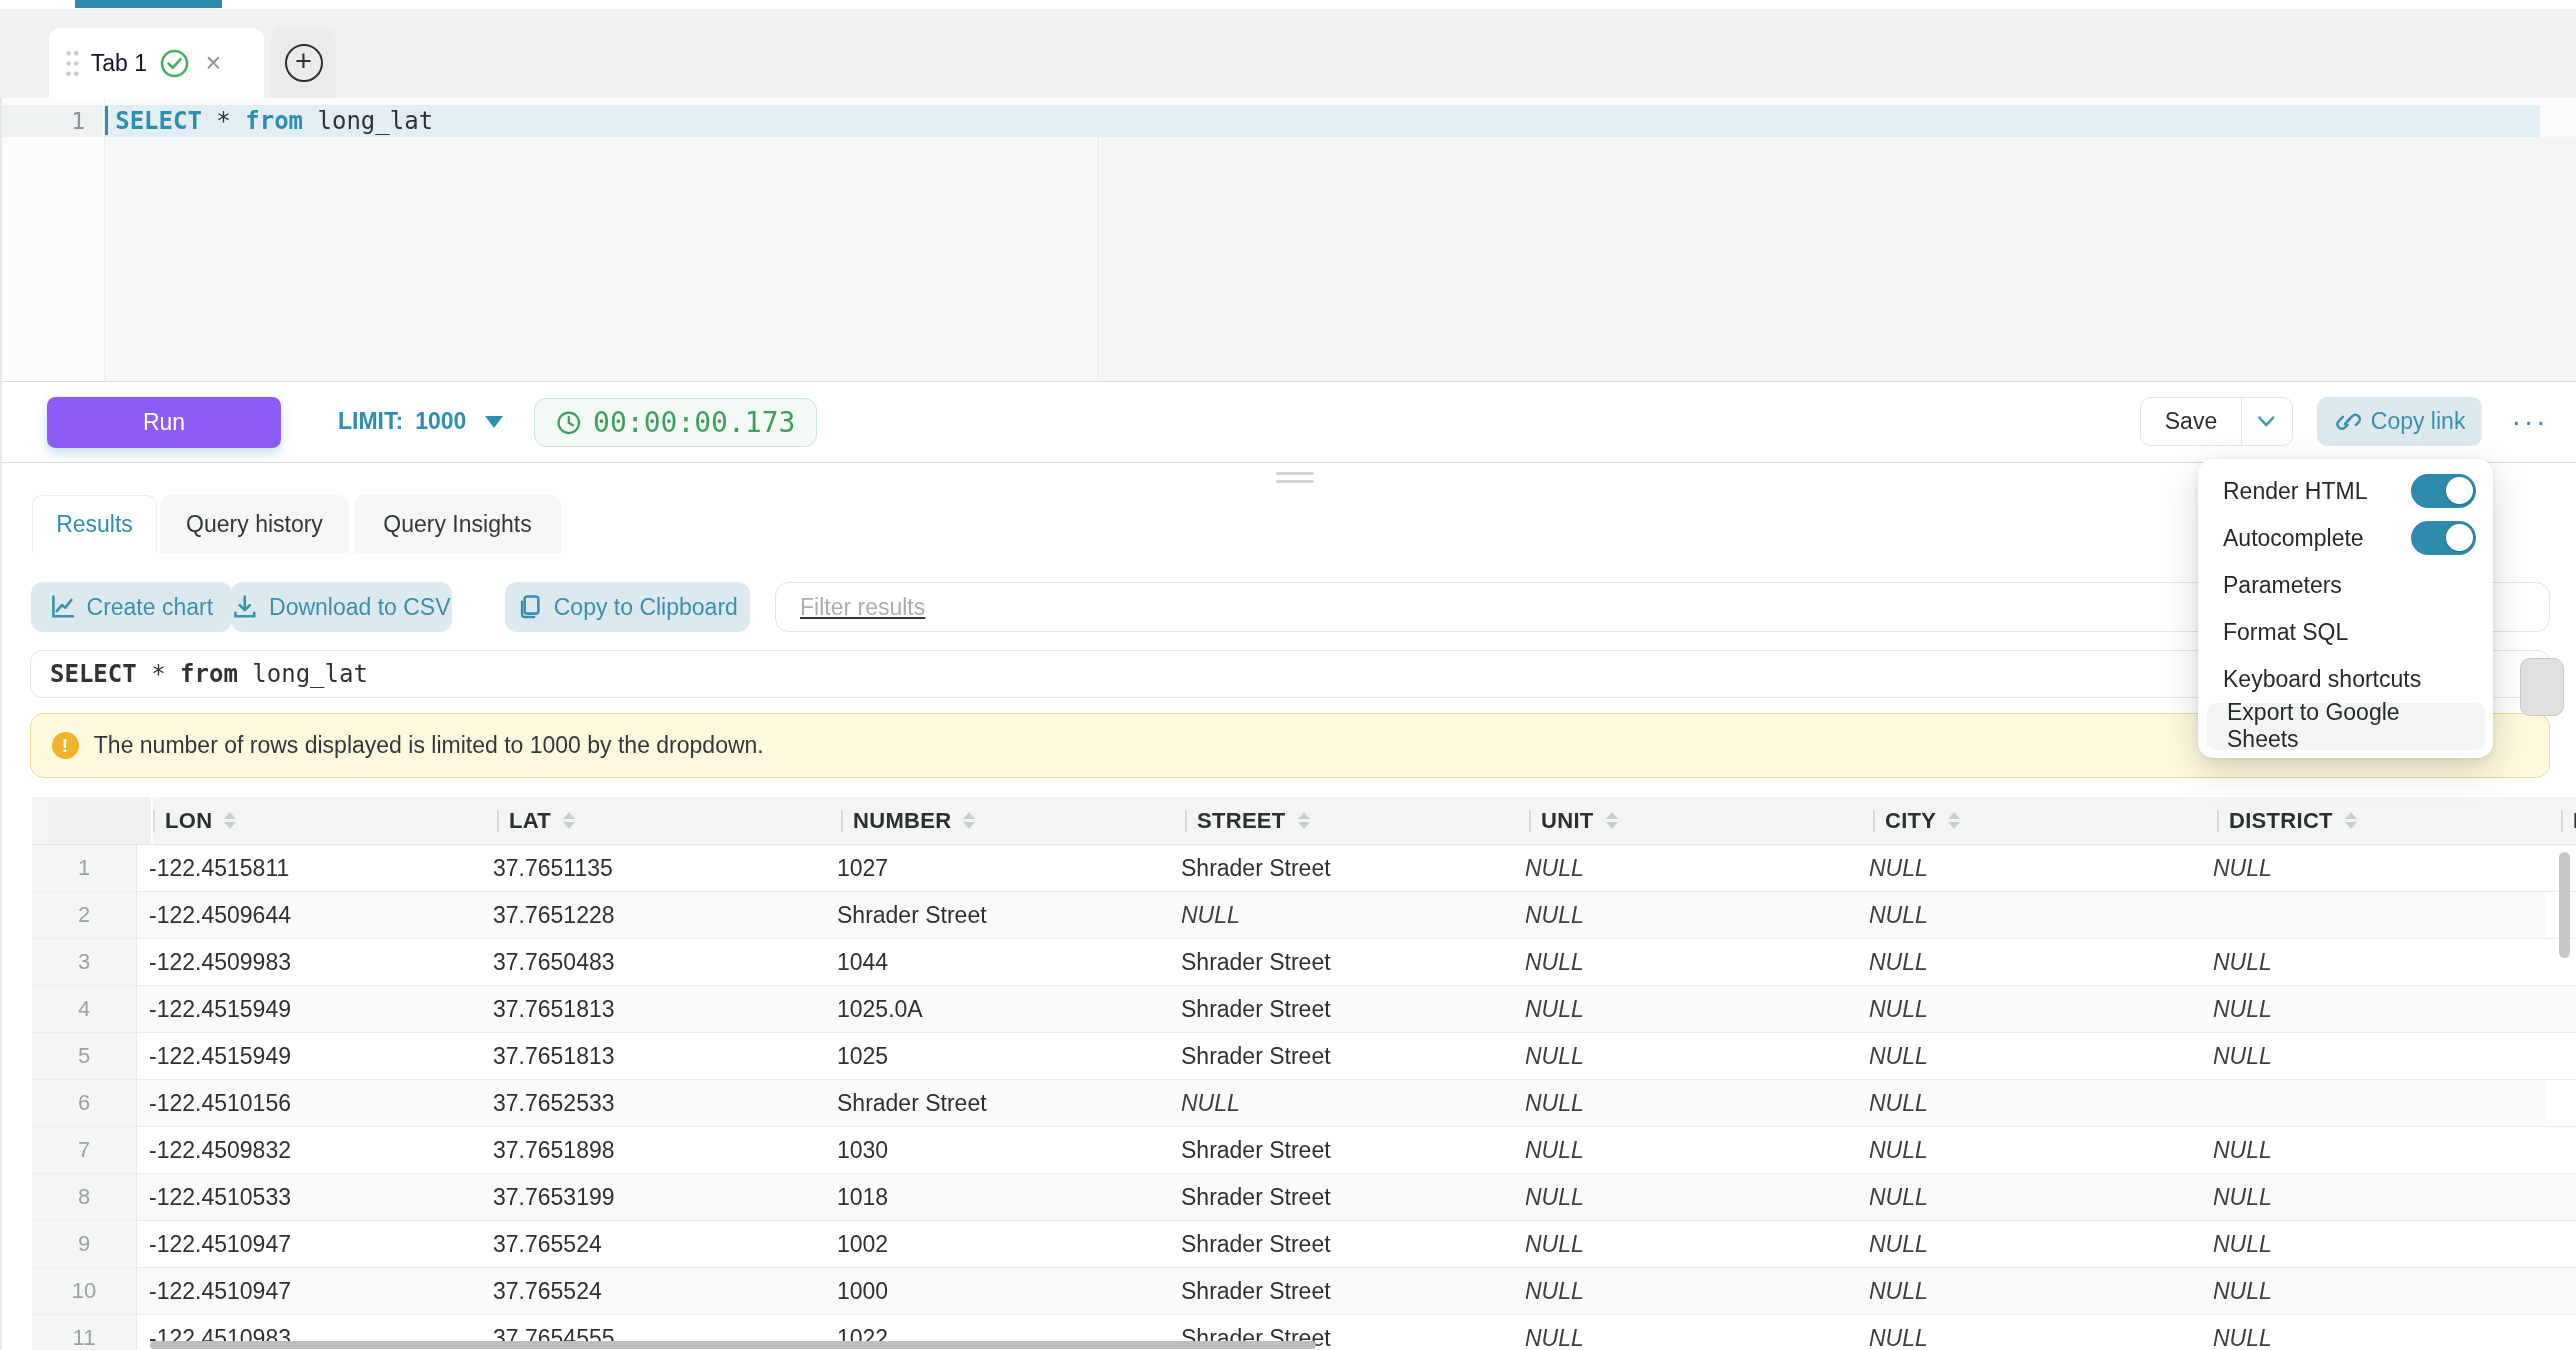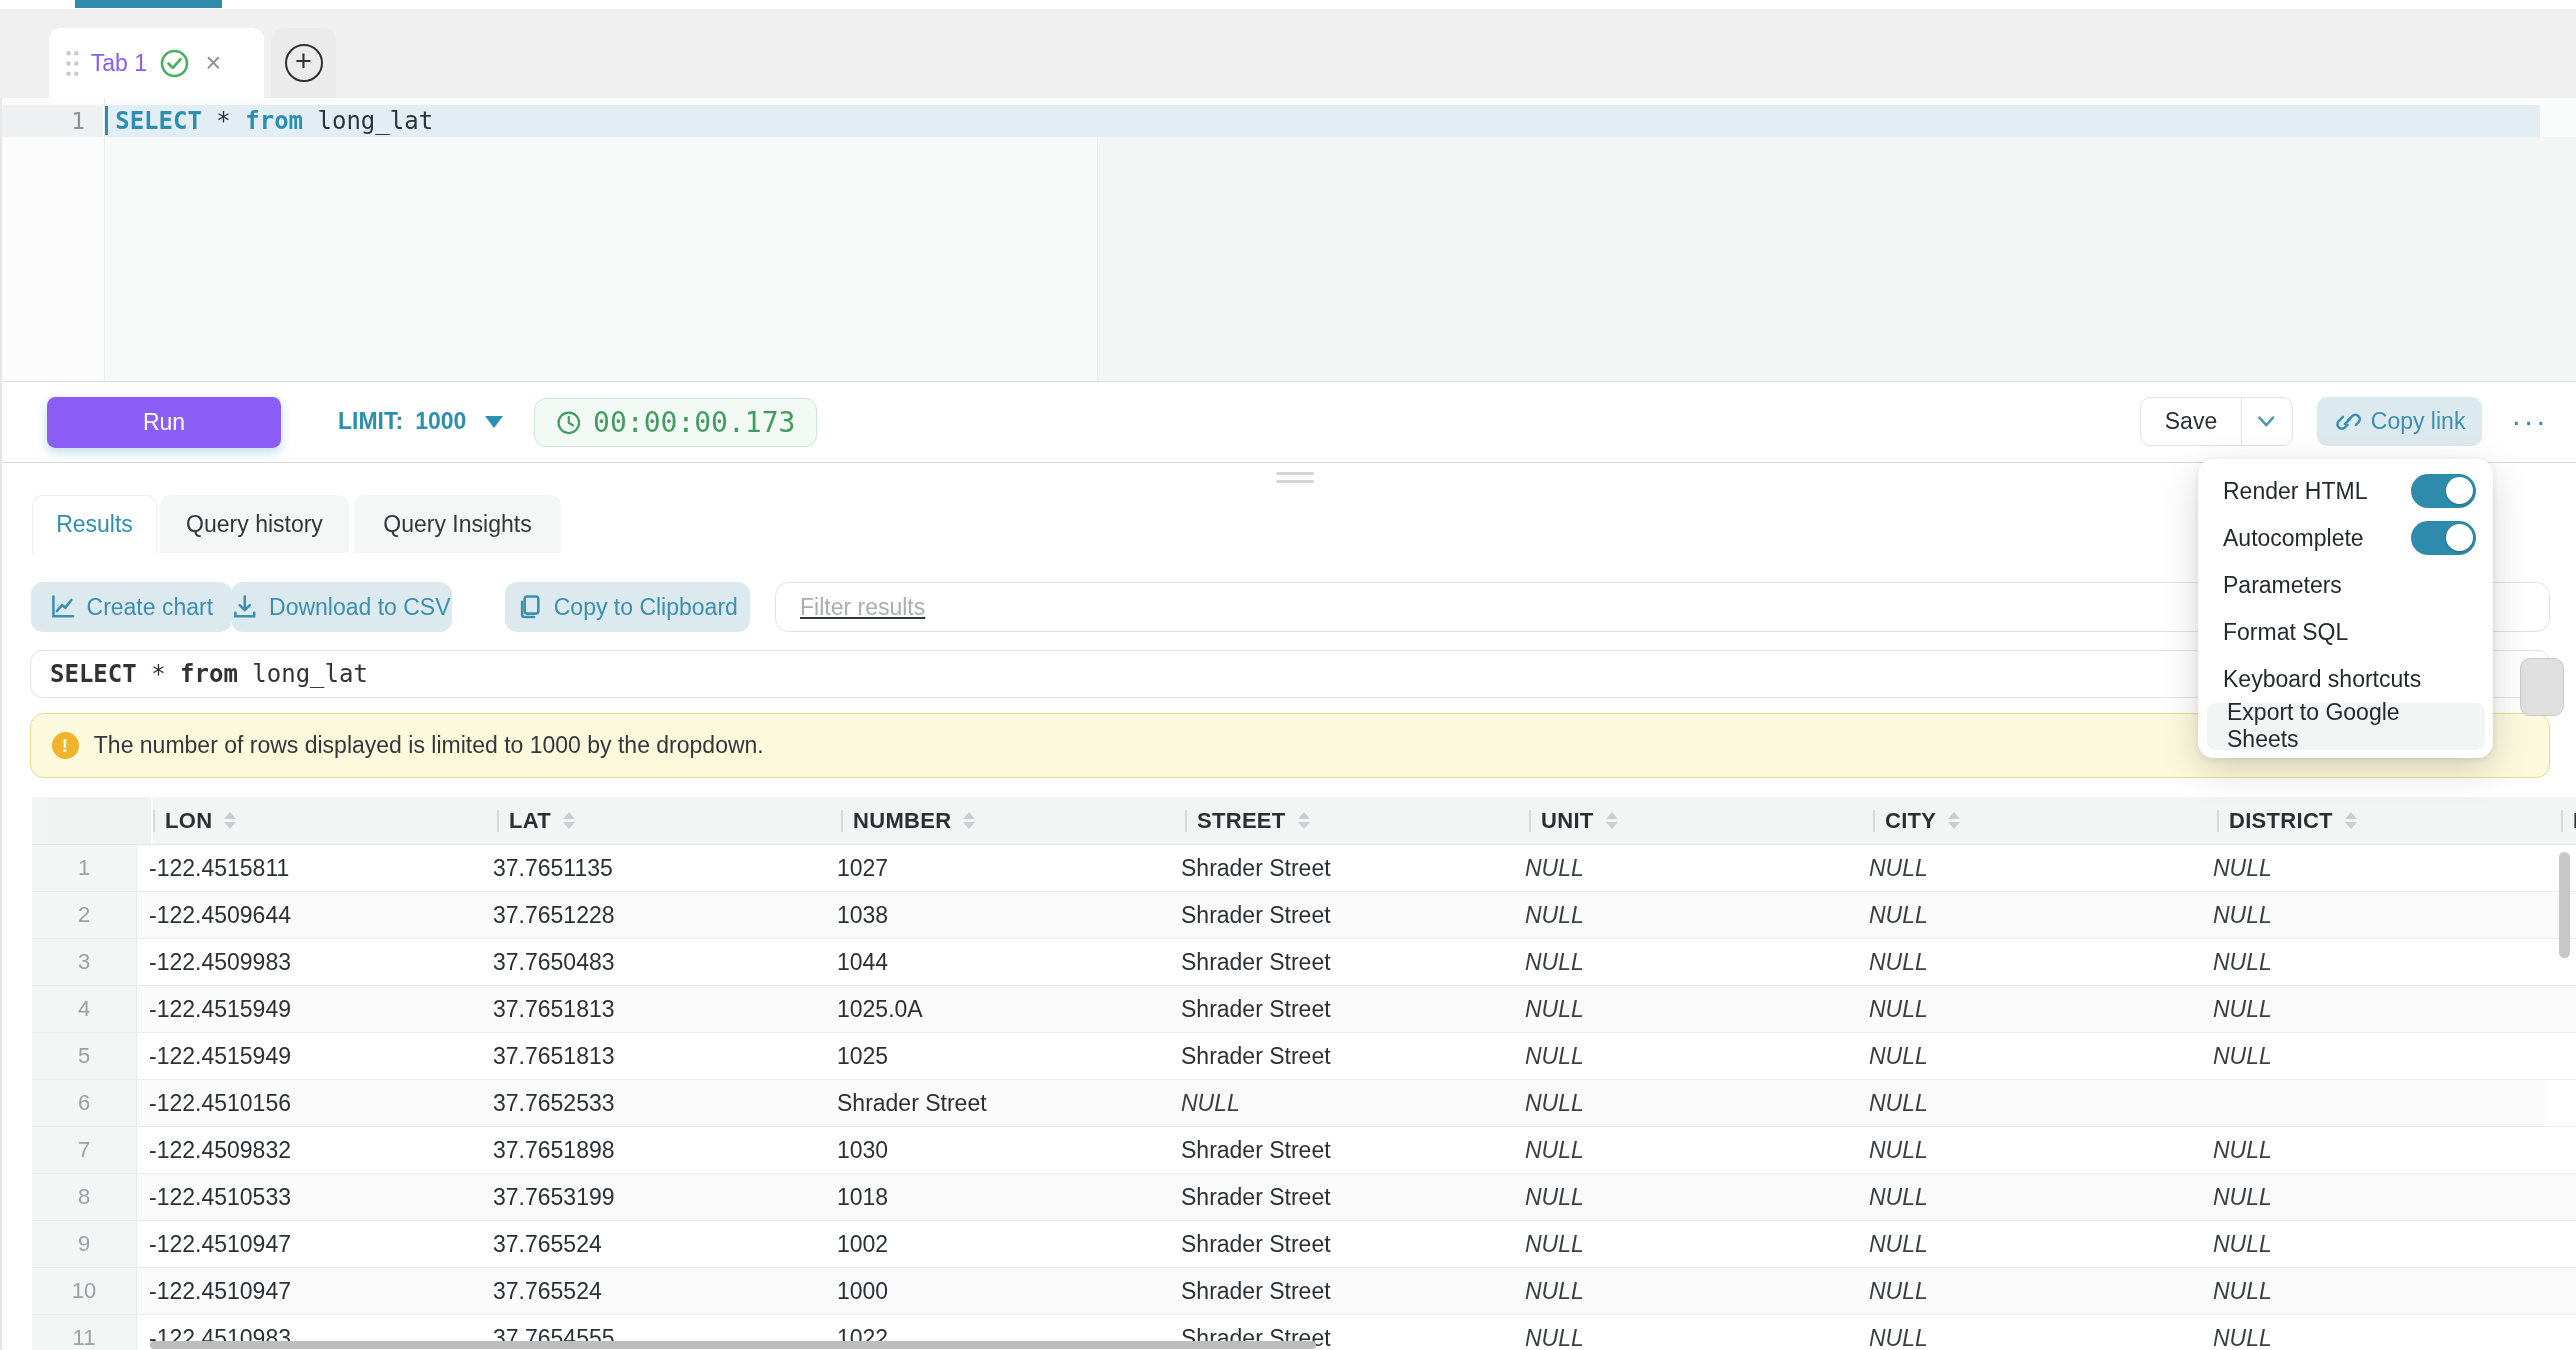--- a/index.html
+++ b/index.html
@@ -8,21 +8,21 @@
   .mono{font-family:"DejaVu Sans Mono",monospace;}
 
   
   .topstrip{position:absolute;left:0;top:0;width:2576px;height:8.5px;background:#ffffff;}
   .topstrip .accent{position:absolute;left:75px;top:0;width:147px;height:7.7px;background:#2e8bac;}
 
   
   .tabbar{position:absolute;left:0;top:8.5px;width:2576px;height:90px;background:#f0f0f1;}
   .maintab{position:absolute;left:49px;top:19.6px;width:215px;height:70px;background:#ffffff;
            border-radius:12px 12px 0 0;display:flex;align-items:center;padding:0 17px;gap:12px;box-sizing:border-box;}
-  .maintab .label{color:#8b5cf6;font-size:23px;font-weight:500;}
+  .maintab .label{color:#0f172a;font-size:23px;font-weight:500;}
   .maintab .close{color:#8e9398;font-size:27px;line-height:1;margin-left:3.4px;}
   .addtab{position:absolute;left:271px;top:19.6px;width:65px;height:70px;background:#ebebec;
           border-radius:12px 12px 0 0;display:flex;align-items:center;justify-content:center;}
   .addtab .circle{width:38px;height:38px;border:2.6px solid #2a3137;border-radius:50%;
           display:flex;align-items:center;justify-content:center;font-size:29px;font-weight:400;color:#2a3137;line-height:1;padding-bottom:2.6px;box-sizing:border-box;}
 
   
   .editor{position:absolute;left:0;top:98px;width:2576px;height:284px;background:#fafbfb;border-bottom:1.7px solid #d9dcdc;box-sizing:border-box;}
   .leftline{position:absolute;left:0;top:98px;width:1.7px;height:1252px;background:#e6e6e6;z-index:1;}
   .gutter{position:absolute;left:0;top:0;width:105px;height:100%;background:#fcfcfc;border-right:1.7px solid #ececec;box-sizing:border-box;}
@@ -318,21 +318,20 @@
           <div class="dcell">Shrader Street</div>
           <div class="dcell null">NULL</div>
           <div class="dcell null">NULL</div>
           <div class="dcell null">NULL</div>
           <div class="dcell"></div>
         </div>
         <div class="trow even">
           <div class="gcell">2</div>
           <div class="dcell">-122.4509644</div>
           <div class="dcell">37.7651228</div>
-          <div class="dcell">1038</div>
           <div class="dcell">Shrader Street</div>
           <div class="dcell null">NULL</div>
           <div class="dcell null">NULL</div>
           <div class="dcell null">NULL</div>
           <div class="dcell"></div>
         </div>
         <div class="trow">
           <div class="gcell">3</div>
           <div class="dcell">-122.4509983</div>
           <div class="dcell">37.7650483</div>

